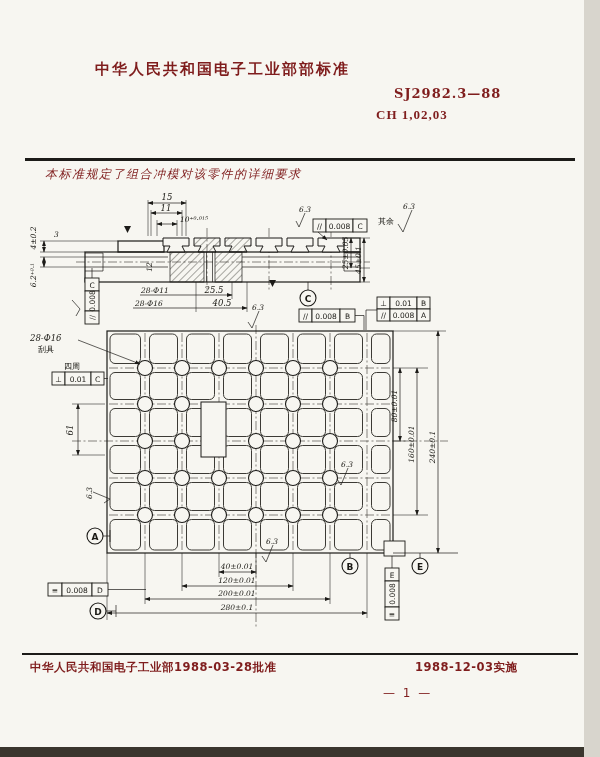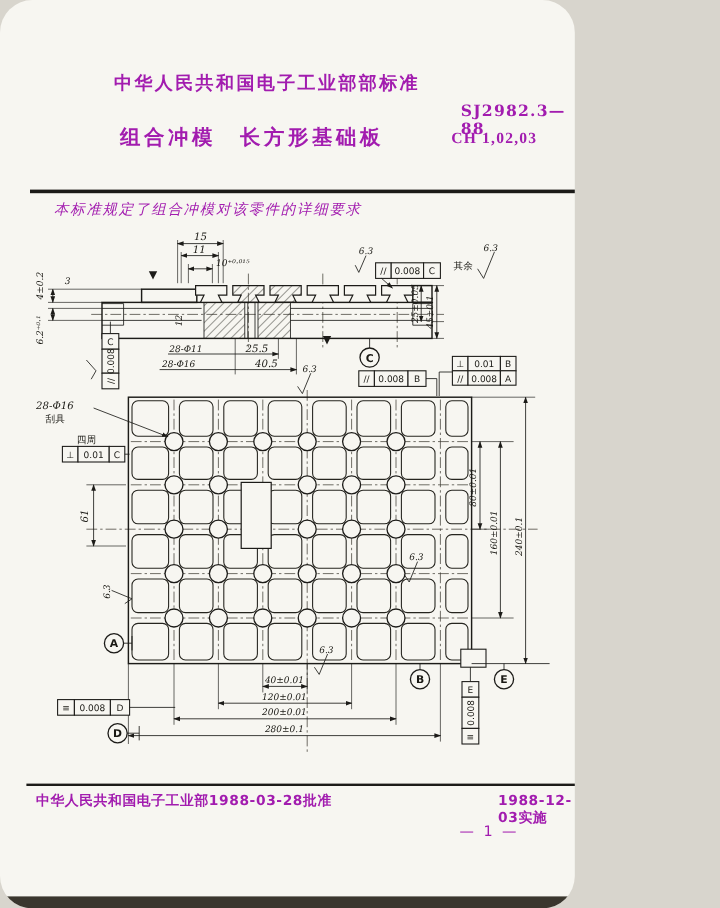--- a/index.html
+++ b/index.html
@@ -1,17 +1,17 @@
 <!DOCTYPE html>
 <html><head>
 <meta charset="utf-8">
 <style>
   html,body{margin:0;padding:0;background:#d8d5cd;}
-  .page{position:relative;width:479px;height:757px;background:#f7f6f1;overflow:hidden;
-        font-family:"DejaVu Sans",sans-serif;color:#a21caf;border-radius:27px;}
+  .page{position:relative;width:584px;height:757px;background:#f7f6f1;overflow:hidden;
+        font-family:"DejaVu Sans",sans-serif;color:#7f1d1d;}
   .abs{position:absolute;}
   .cn-head{font-size:15px;font-weight:bold;letter-spacing:2px;}
   .std-no{font-family:"DejaVu Serif",serif;font-size:13px;font-weight:bold;letter-spacing:1px;}
   .doc-title{font-size:17px;font-weight:bold;letter-spacing:3px;}
   .code{font-family:Liberation Serif, serif;font-size:13px;font-weight:bold;letter-spacing:1px;}
   .rule{background:#1c1b18;}
   .intro{font-size:12px;letter-spacing:1.5px;}
   .foot{font-size:11.5px;font-weight:bold;letter-spacing:0.5px;}
   .pageno{font-size:12px;letter-spacing:2px;}
   svg text{fill:#1a1914;}
@@ -30,22 +30,21 @@
   .datum-t{font:bold 9px "DejaVu Sans",sans-serif;}
   .tri{fill:#1c1b18;}
   .edge{background:#3a362e;}
 </style>
 </head>
 <body>
 
 <div class="page">
 
   <div class="abs cn-head" style="left:95px;top:60px;">中华人民共和国电子工业部部标准</div>
-  <div class="abs std-no" style="left:384px;top:86px;">SJ2982.3—88</div>
-  <div class="abs doc-title" style="left:100px;top:103px;">组合冲模　长方形基础板</div>
+  <div class="abs std-no" style="left:394px;top:86px;">SJ2982.3—88</div>
   <div class="abs code" style="left:376px;top:107px;">CH 1,02,03</div>
   <div class="abs rule" style="left:25px;top:158px;width:550px;height:2.5px;"></div>
   <div class="abs intro" style="left:45px;top:166px;font-style:italic;">本标准规定了组合冲模对该零件的详细要求</div>
 
   <svg class="abs" style="left:0;top:0;" width="600" height="757" viewBox="0 0 600 757">
     <defs>
       <pattern id="hatch" width="5" height="5" patternUnits="userSpaceOnUse" patternTransform="rotate(45)">
         <line x1="0" y1="0" x2="0" y2="5" stroke="#2a2922" stroke-width="0.8"></line>
       </pattern>
       <marker id="ar" viewBox="0 0 10 10" refX="9" refY="5" markerWidth="8" markerHeight="8" orient="auto-start-reverse">

